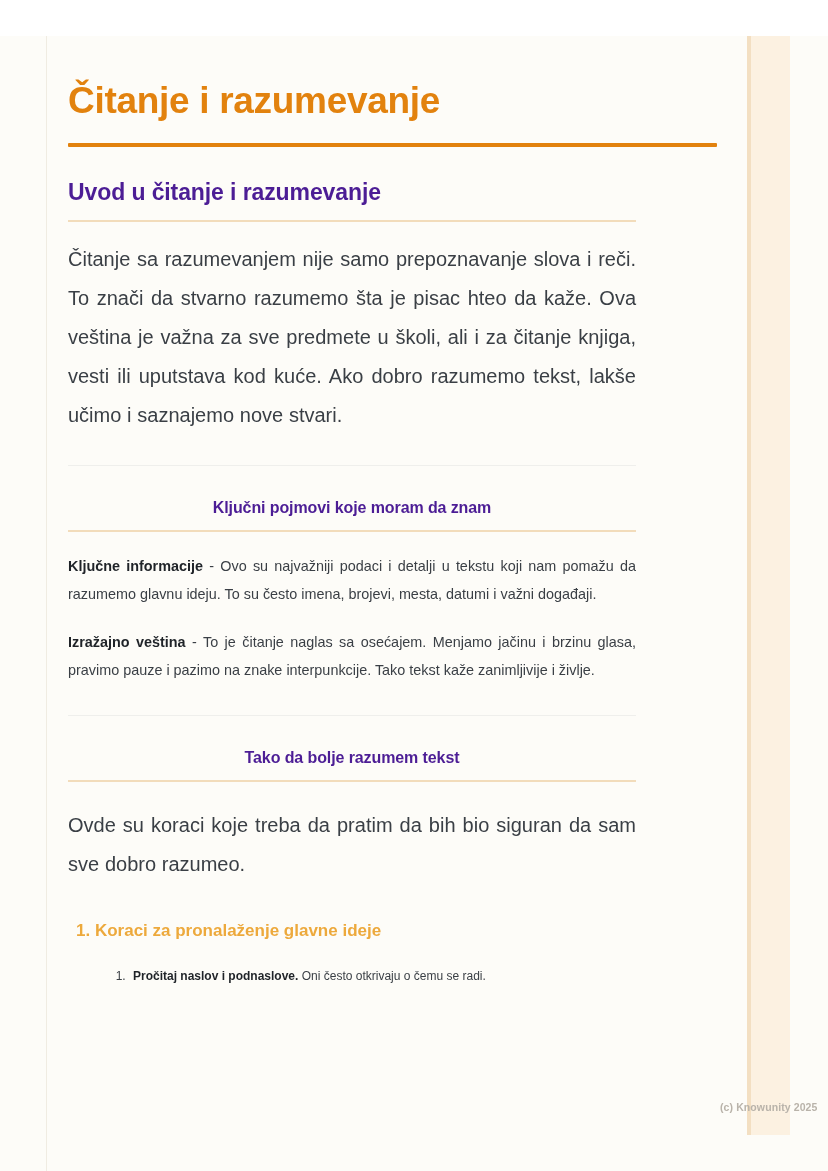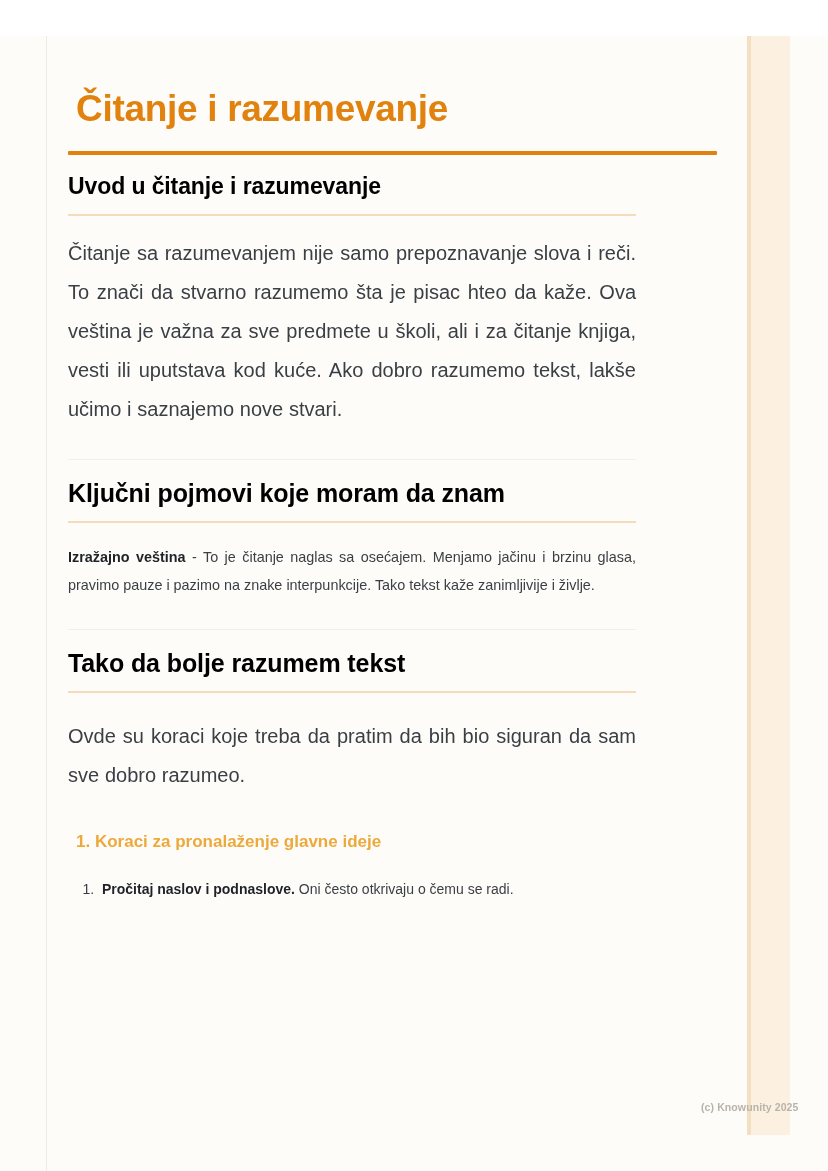--- a/index.html
+++ b/index.html
@@ -63,47 +63,48 @@
 
   
   #content {
     position: absolute;
     left: 68px;
     top: 0;
     width: 568px;
   }
 
   .doc-title {
-    margin: 8px;
+    margin: 0;
     padding-top: 80px;
     font-size: 37px;
     line-height: 1.12;
     font-weight: bold;
     color: #e2820e;
     letter-spacing: -0.3px;
   }
   .title-rule {
     margin-top: 22px;
     width: 649px;
     height: 4px;
     background: #e2820e;
     border-radius: 1px;
   }
 
   h2.section-title {
     margin: 0;
-    padding-top: 18px;
+    padding-top: 32px;
     font-size: 23px;
     line-height: 1.2;
     font-weight: bold;
-    color: #000000;
+    color: #4c1d95;
     letter-spacing: -0.1px;
   }
   h2.section-title.big {
-    font-size: 25px;
+    font-size: 16px;
+    text-align: center;
   }
   .h2-rule {
     margin-top: 13px;
     width: 568px;
     height: 2px;
     background: #f2dcbb;
   }
 
   h3.sub-title {
     margin: 8px;
@@ -145,34 +146,35 @@
     height: 1px;
     background: #efefec;
   }
 
   ol.steps {
     margin: 0;
     padding: 16px 0 0 30px;
     list-style-position: outside;
   }
   ol.steps li {
-    font-size: 14px;
+    font-size: 12px;
     line-height: 1.95;
     color: #3a3f45;
     padding-left: 4px;
+    margin-left: 31px;
   }
   ol.steps li .lead {
     font-weight: bold;
     color: #1f2328;
   }
 
   
   #watermark {
     position: absolute;
-    left: 701px;
+    left: 720px;
     top: 1101px;
     font-size: 10.5px;
     font-weight: bold;
     color: #b9b3aa;
     letter-spacing: 0.1px;
     white-space: nowrap;
   }
 </style>
 </head>
 <body>
@@ -195,20 +197,23 @@
       <p class="body">Čitanje sa razumevanjem nije samo prepoznavanje slova i reči. To znači da stvarno razumemo šta je pisac hteo da kaže. Ova veština je važna za sve predmete u školi, ali i za čitanje knjiga, vesti ili uputstava kod kuće. Ako dobro razumemo tekst, lakše učimo i saznajemo nove stvari.</p>
       <div class="block-sep"></div>
     </section>
 
     <section>
       <h2 class="section-title big">Ključni pojmovi koje moram da znam</h2>
       <div class="h2-rule"></div>
 
 
 
+      <p class="term">
+        <span class="term-name">Ključne informacije</span><span class="dash"> - </span><span>Ovo su najvažniji podaci i detalji u tekstu koji nam pomažu da razumemo glavnu ideju. To su često imena, brojevi, mesta, datumi i važni događaji.</span>
+      </p>
 
 
       <p class="term">
         <span class="term-name">Izražajno veština</span><span class="dash"> - </span><span>To je čitanje naglas sa osećajem. Menjamo jačinu i brzinu glasa, pravimo pauze i pazimo na znake interpunkcije. Tako tekst kaže zanimljivije i življe.</span>
       </p>
 
       <div class="block-sep"></div>
     </section>
 
     <section>

